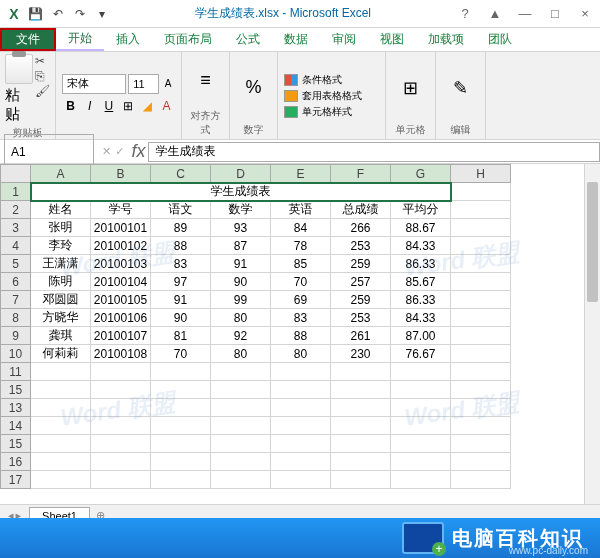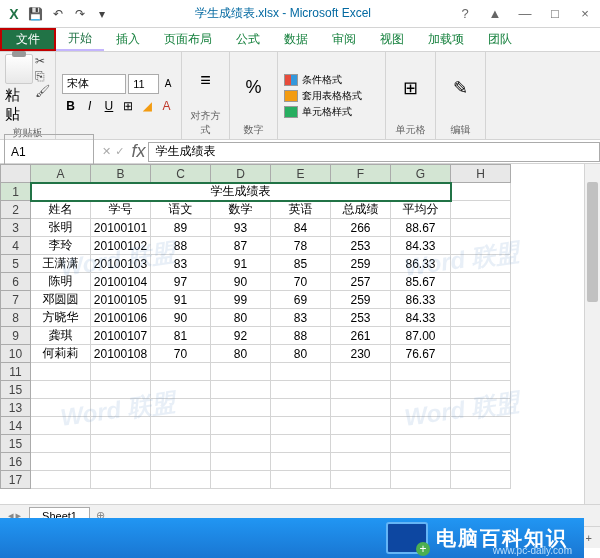--- a/index.html
+++ b/index.html
@@ -84,21 +84,21 @@
 .sheet-tab { padding: 2px 12px; background: #fff; border: 1px solid #ababab; border-bottom: none; }
 .sheet-add { padding: 0 6px; color: #888; }
 
 .statusbar { height: 22px; background: #f1f1f1; border-top: 1px solid #d4d4d4; display: flex; align-items: center; justify-content: space-between; padding: 0 8px; font-size: 11px; color: #666; }
 .view-btns { display: flex; gap: 2px; }
 .view-btn { width: 20px; height: 16px; border: 1px solid #ababab; background: #fff; font-size: 10px; display: flex; align-items: center; justify-content: center; }
 .zoom { display: flex; align-items: center; gap: 6px; }
 .zoom-slider { width: 80px; height: 4px; background: #ccc; position: relative; }
 .zoom-thumb { position: absolute; left: 50%; top: -3px; width: 8px; height: 10px; background: #888; }
 
-.footer-banner { position: absolute; bottom: 0; left: 0; right: 16px; height: 40px; background: linear-gradient(#2196f3, #1976d2); display: flex; align-items: center; justify-content: flex-end; padding: 0 16px; }
+.footer-banner { position: absolute; bottom: 0; left: 0; right: 0; height: 40px; background: linear-gradient(#2196f3, #1976d2); display: flex; align-items: center; justify-content: flex-end; padding: 0 16px; }
 .banner-icon { width: 42px; height: 32px; background: #0d47a1; border: 2px solid #64b5f6; border-radius: 3px; margin-right: 8px; position: relative; }
 .banner-icon::after { content: '+'; position: absolute; right: -4px; bottom: -4px; width: 14px; height: 14px; background: #4caf50; color: #fff; border-radius: 50%; font-size: 12px; text-align: center; line-height: 14px; }
 .banner-text { color: #fff; font-size: 20px; font-weight: bold; letter-spacing: 2px; }
 .banner-url { position: absolute; right: 12px; bottom: 2px; color: #bbdefb; font-size: 10px; }
 
 .scrollbar-v { position: absolute; right: 0; top: 0; bottom: 0; width: 16px; background: #f1f1f1; border-left: 1px solid #d4d4d4; }
 .scrollbar-v::before { content: ''; position: absolute; top: 18px; left: 2px; right: 2px; height: 120px; background: #c1c1c1; border-radius: 2px; }
 </style>
 </head>
 <body>

